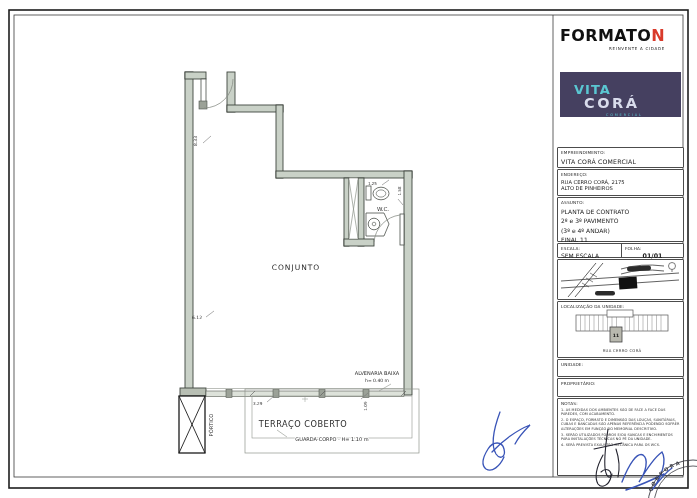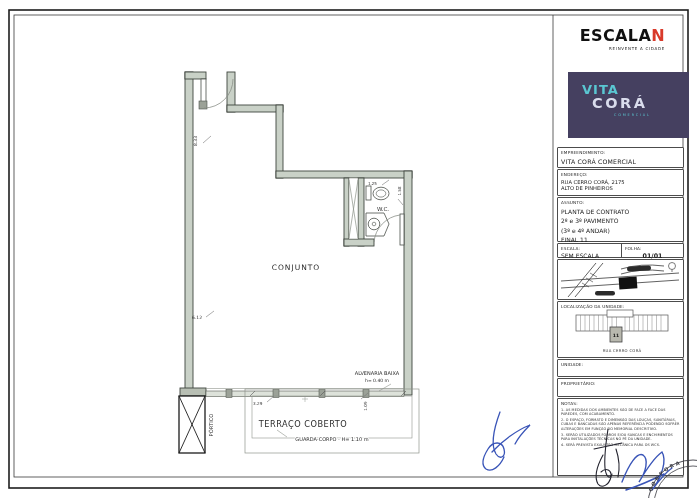--- a/index.html
+++ b/index.html
@@ -12,22 +12,22 @@
           box-sizing:border-box;padding:2px 3px;}
   .tb-label{font-size:4.2px;letter-spacing:.2px;color:#222;}
   .tb-value-lg{font-size:6.2px;margin-top:2.5px;letter-spacing:.2px;}
   .tb-value-md{font-size:5.2px;margin-top:1.5px;}
   .tb-value-sm{font-size:6px;line-height:9.5px;}
   .logo-wrap{position:absolute;left:560px;top:26px;width:122px;height:44px;}
   .vitacon{text-align:right;padding-right:17px;font-size:16px;font-weight:bold;
            letter-spacing:.4px;color:#101010;white-space:nowrap;}
   .vitacon .accent{color:#d93a2b;}
   .tagline{text-align:right;padding-right:17px;font-size:4px;letter-spacing:.7px;margin-top:1px;color:#222;}
-  .brand-box{position:absolute;left:560px;top:72px;width:121px;height:66px;background:#454060;
-             box-sizing:border-box;padding:12px 0 0 14px;margin-left:8px;}
+  .brand-box{position:absolute;left:560px;top:72px;width:121px;height:45px;background:#454060;
+             box-sizing:border-box;padding:12px 0 0 14px;}
   .brand-l1{font-size:13px;font-weight:bold;color:#5ac7d2;letter-spacing:1px;line-height:12px;}
   .brand-l2{font-size:14.5px;font-weight:700;color:#d9dcec;letter-spacing:2.5px;line-height:15px;margin-left:10px;}
   .brand-l3{font-size:3.5px;color:#5ac7d2;letter-spacing:1.8px;margin-left:32px;margin-top:2px;}
   .escala-row{display:flex;padding:0;}
   .escala-cell{box-sizing:border-box;padding:2px 3px;width:64px;border-right:1px solid #4c4c4c;}
   .folha-cell{box-sizing:border-box;padding:2px 3px;flex:1;}
   .folha-value{font-size:6.3px;font-weight:bold;text-align:center;margin-top:1px;}
   .notas p{margin:0 0 1.5px 0;font-size:3.4px;line-height:1.3;color:#2e2e2e;letter-spacing:.1px;}
   .dimtext{fill:#333;}
 </style>
@@ -129,21 +129,21 @@
       <text x="401" y="191" font-size="4" text-anchor="middle" transform="rotate(-90 401 191)" fill="#333">1.58</text>
       <line x1="398" y1="199" x2="403" y2="205" stroke="#777" stroke-width="0.6"></line>
       <text x="253" y="405" font-size="4.2" fill="#333">3.29</text>
       <line x1="267" y1="402" x2="274" y2="396" stroke="#777" stroke-width="0.6"></line>
       <text x="367" y="406" font-size="4.2" text-anchor="middle" transform="rotate(-90 367 406)" fill="#333">1.09</text>
       <line x1="361" y1="399" x2="368" y2="393" stroke="#777" stroke-width="0.6"></line>
     </g>
   </svg>
 
   <div class="logo-wrap">
-    <div class="vitacon"><span>ESCALA</span><span class="accent">N</span></div>
+    <div class="vitacon"><span>FORMATO</span><span class="accent">N</span></div>
     <div class="tagline">REINVENTE A CIDADE</div>
   </div>
 
   <div class="brand-box">
     <div class="brand-l1">VITA</div>
     <div class="brand-l2">CORÁ</div>
     <div class="brand-l3">COMERCIAL</div>
   </div>
 
   <div class="tb-box" style="left:557px;top:147px;width:127px;height:21px;">

